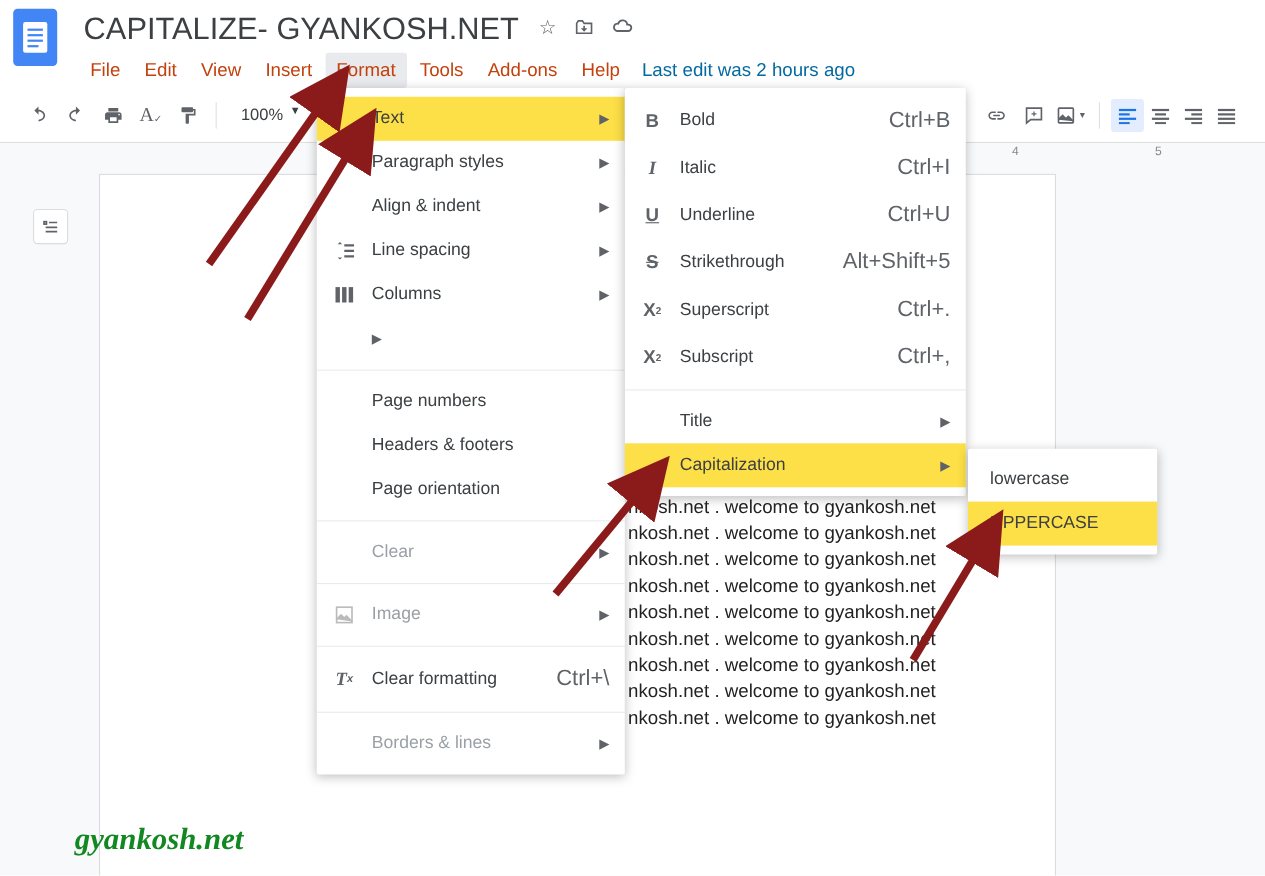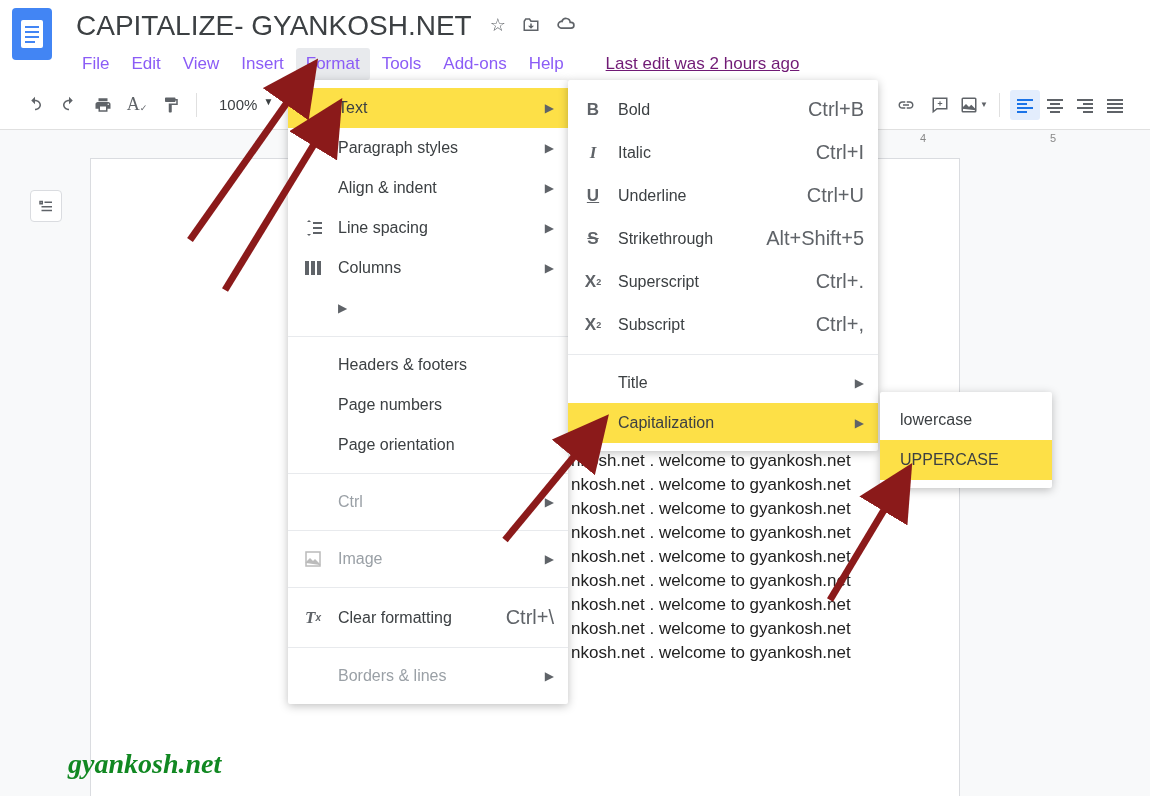--- a/index.html
+++ b/index.html
@@ -15,23 +15,23 @@
   .docs-icon-lines span { position:absolute; top:16px; left:4px; right:4px; height:2px; background:#4285f4; }
   .docs-icon-lines i { position:absolute; top:21px; left:4px; width:10px; height:2px; background:#4285f4; }
   
   .title-area { flex: 1; }
   .title-row { display: flex; align-items: center; gap: 14px; }
   .doc-title { font-size: 28px; color: #3c4043; padding: 2px 4px; }
   .title-icons { display: flex; gap: 16px; color: #5f6368; }
   .title-icons span { font-size: 18px; cursor: pointer; }
   
   .menubar { display: flex; gap: 2px; margin-top: 4px; align-items: center; }
-  .menu-item { padding: 6px 10px; font-size: 17px; color: #8b5cf6; cursor: pointer; border-radius: 3px; }
+  .menu-item { padding: 6px 10px; font-size: 17px; color: #c2410c; cursor: pointer; border-radius: 3px; }
   .menu-item.active { background: #e8eaed; }
-  .last-edit { margin-left: 30px; font-size: 17px; color: #701a75; text-decoration: underline; cursor: pointer; }
+  .last-edit { margin-left: 8px; font-size: 17px; color: #0369a1; cursor: pointer; }
   
   
   .toolbar { display: flex; align-items: center; padding: 6px 20px; gap: 4px; border-bottom: 1px solid #e0e0e0; height: 50px; position: relative; z-index: 1; }
   .tool-btn { width: 30px; height: 30px; display: flex; align-items: center; justify-content: center; cursor: pointer; color: #5f6368; font-size: 18px; border-radius: 3px; }
   .tool-sep { width: 1px; height: 24px; background: #e0e0e0; margin: 0 6px; }
   .zoom { font-size: 15px; color: #3c4043; padding: 0 12px; display: flex; align-items: flex-start; gap: 6px; }
   .tool-right { display: flex; align-items: center; gap: 4px; position: absolute; right: 20px; }
   .align-group { display: flex; background: #fff; border-radius: 3px; }
   .align-btn { width: 30px; height: 30px; display:flex; align-items:center; justify-content:center; cursor:pointer; color:#5f6368; }
   .align-btn.active { background: #e3edfd; color:#1a73e8; border-radius:3px; }
@@ -44,21 +44,21 @@
   .doc-area { display: flex; background: #f8f9fa; height: 660px; position: relative; }
   .outline-btn { position: absolute; left: 30px; top: 40px; width: 32px; height: 32px; border: 1px solid #dadce0; border-radius: 4px; display:flex; align-items:center; justify-content:center; color:#5f6368; background:#fff; cursor:pointer; }
   .page { background: #fff; border: 1px solid #dadce0; width: 870px; margin-left: 90px; margin-top: 8px; height: 640px; position: relative; }
   .doc-text { position: absolute; left: 480px; top: 290px; font-size: 17px; line-height: 24px; color: #222; font-family: Arial; }
   .watermark { position: absolute; left: 68px; bottom: 30px; font-family: 'Brush Script MT', cursive; font-style: italic; font-size: 28px; color: #118822; font-weight: bold; }
   
   
   .menu-popup { position: absolute; background: #fff; box-shadow: 0 2px 10px rgba(0,0,0,0.25); border-radius: 2px; z-index: 100; padding: 8px 0; font-size: 16px; color: #3c4043; }
   .menu-format { top: 80px; left: 288px; width: 280px; }
   .menu-text { top: 80px; left: 568px; width: 310px; }
-  .menu-cap { top: 392px; left: 880px; width: 172px; }
+  .menu-cap { top: 408px; left: 880px; width: 172px; }
   
   .popup-item { display: flex; align-items: center; padding: 10px 14px; cursor: pointer; position: relative; min-height: 40px; }
   .popup-item.hover { background: #fde047; }
   .popup-item.disabled { color: #9aa0a6; }
   .popup-icon { width: 22px; margin-right: 14px; display:flex; align-items:center; justify-content:center; color:#5f6368; font-weight:bold; font-size:17px; }
   .popup-icon svg { width:18px; height:18px; }
   .popup-label { flex: 1; }
   .popup-arrow { font-size: 12px; color: #5f6368; }
   .popup-shortcut { color: #5f6368; font-size: 20px; }
   .popup-sep { height: 1px; background: #e8eaed; margin: 8px 0; }
@@ -259,34 +259,34 @@
     <span class="popup-label">Columns</span>
       <span class="popup-arrow">▶</span>
   </div>
   <div class="popup-item">
     <span class="popup-icon"></span>
       <span class="popup-arrow">▶</span>
   </div>
   <div class="popup-sep"></div>
   <div class="popup-item">
     <span class="popup-icon"></span>
+      <span class="popup-label">Page numbers</span>
+  </div>
+  <div class="popup-item">
+    <span class="popup-icon"></span>
       <span class="popup-label">Headers &amp; footers</span>
   </div>
   <div class="popup-item">
     <span class="popup-icon"></span>
-      <span class="popup-label">Page numbers</span>
-  </div>
-  <div class="popup-item">
-    <span class="popup-icon"></span>
       <span class="popup-label">Page orientation</span>
   </div>
   <div class="popup-sep"></div>
   <div class="popup-item disabled">
     <span class="popup-icon"></span>
-      <span class="popup-label">Ctrl</span>
+      <span class="popup-label">Clear</span>
       <span class="popup-arrow">▶</span>
   </div>
   <div class="popup-sep"></div>
   <div class="popup-item disabled">
     <span class="popup-icon">
         <svg viewBox="0 0 18 18" fill="none" stroke="#bbb" stroke-width="1.5">
           <rect x="2" y="2" width="14" height="14"></rect>
           <path d="M2 13l4-4 3 3 2-2 5 5" fill="#bbb"></path>
         </svg>
       </span>

